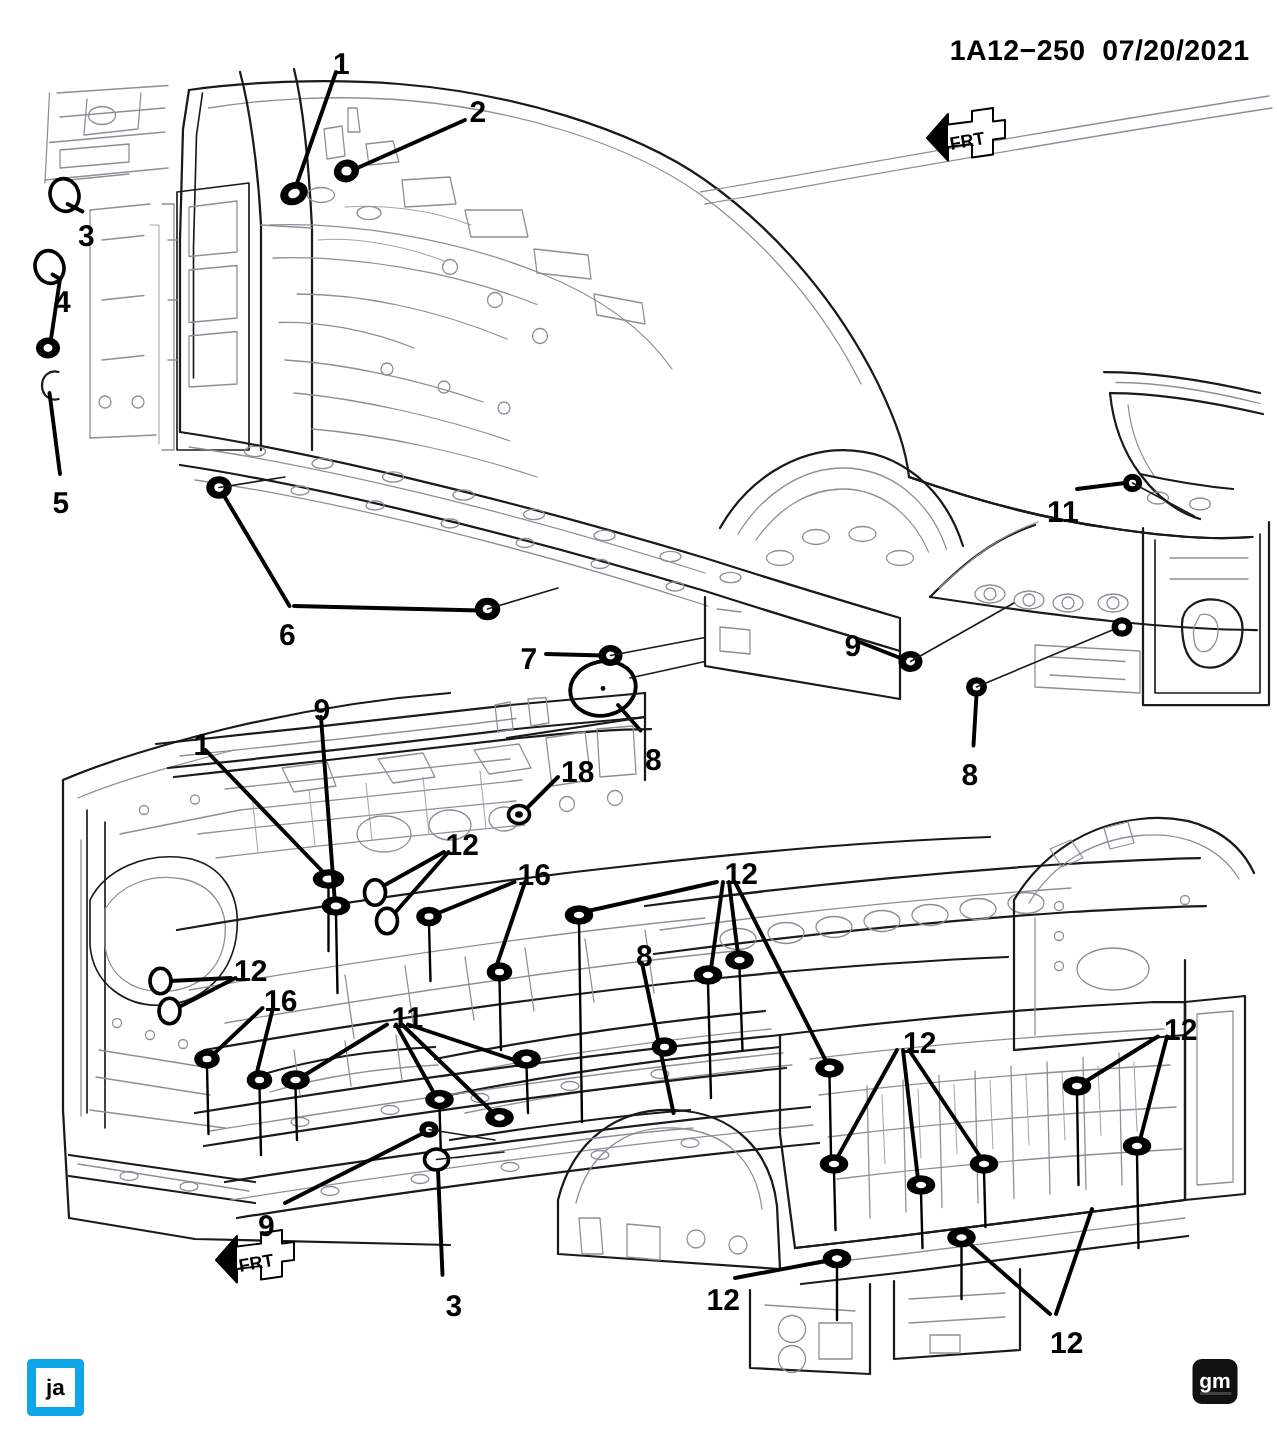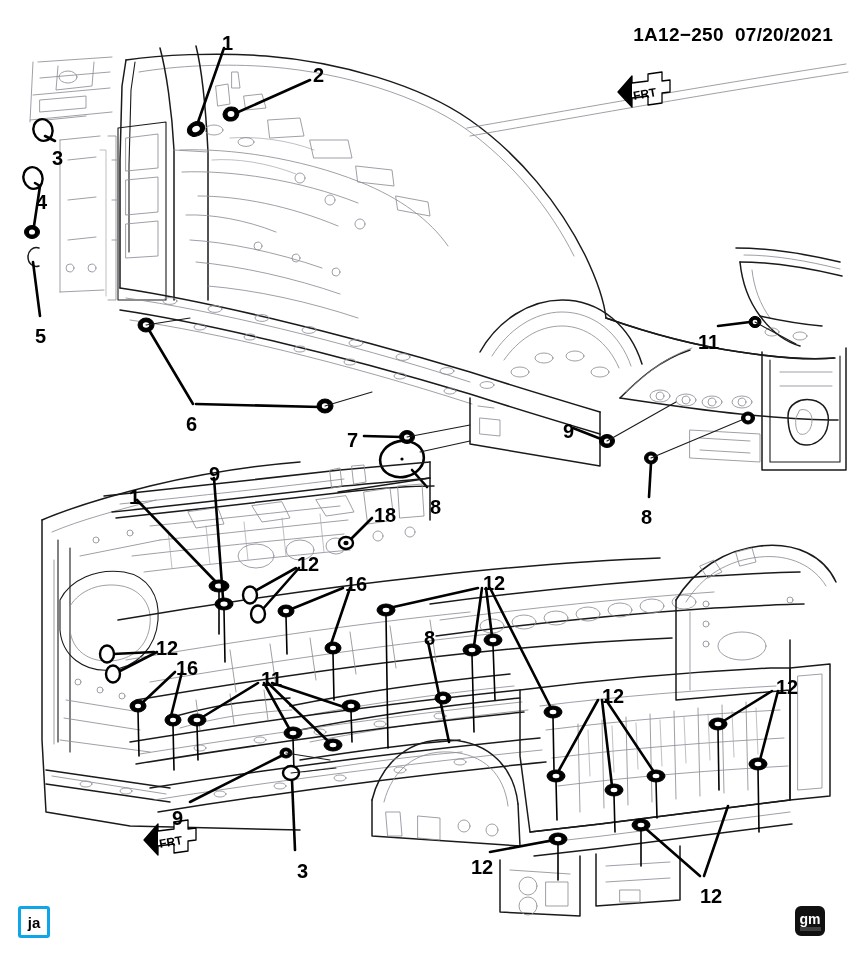--- a/index.html
+++ b/index.html
@@ -16,32 +16,32 @@
   .hdr{
     position:absolute;
     font-weight:bold;
     font-size:19px;
     letter-spacing:0.3px;
     white-space:pre;
   }
   #header-text{right:18px;top:24px;}
   .corner-box{
     position:absolute;
-    border:3px solid #0ea5e9;
+    border:6px solid #0ea5e9;
     border-radius:3px;
     font-weight:bold;
     display:flex;align-items:center;justify-content:center;
     background:#fff;
   }
   #ja-box{left:18px;top:906px;width:26px;height:26px;font-size:15px;}
   #gm-box{
     left:795px;top:906px;width:26px;height:26px;font-size:14px;
     background:#111;color:#fff;border:2px solid #111;border-radius:6px;
   }
-  #gm-box span{border-bottom:4px solid #404040;line-height:1.0;padding-bottom:1px;}
+  #gm-box span{border-bottom:2px solid #404040;line-height:1.0;padding-bottom:1px;}
   .callout{
     position:absolute;
     font-weight:bold;
     font-size:20px;
     line-height:1;
     color:#000;
     white-space:nowrap;
   }
   .frt{position:absolute;width:62px;height:40px;}
 </style>

